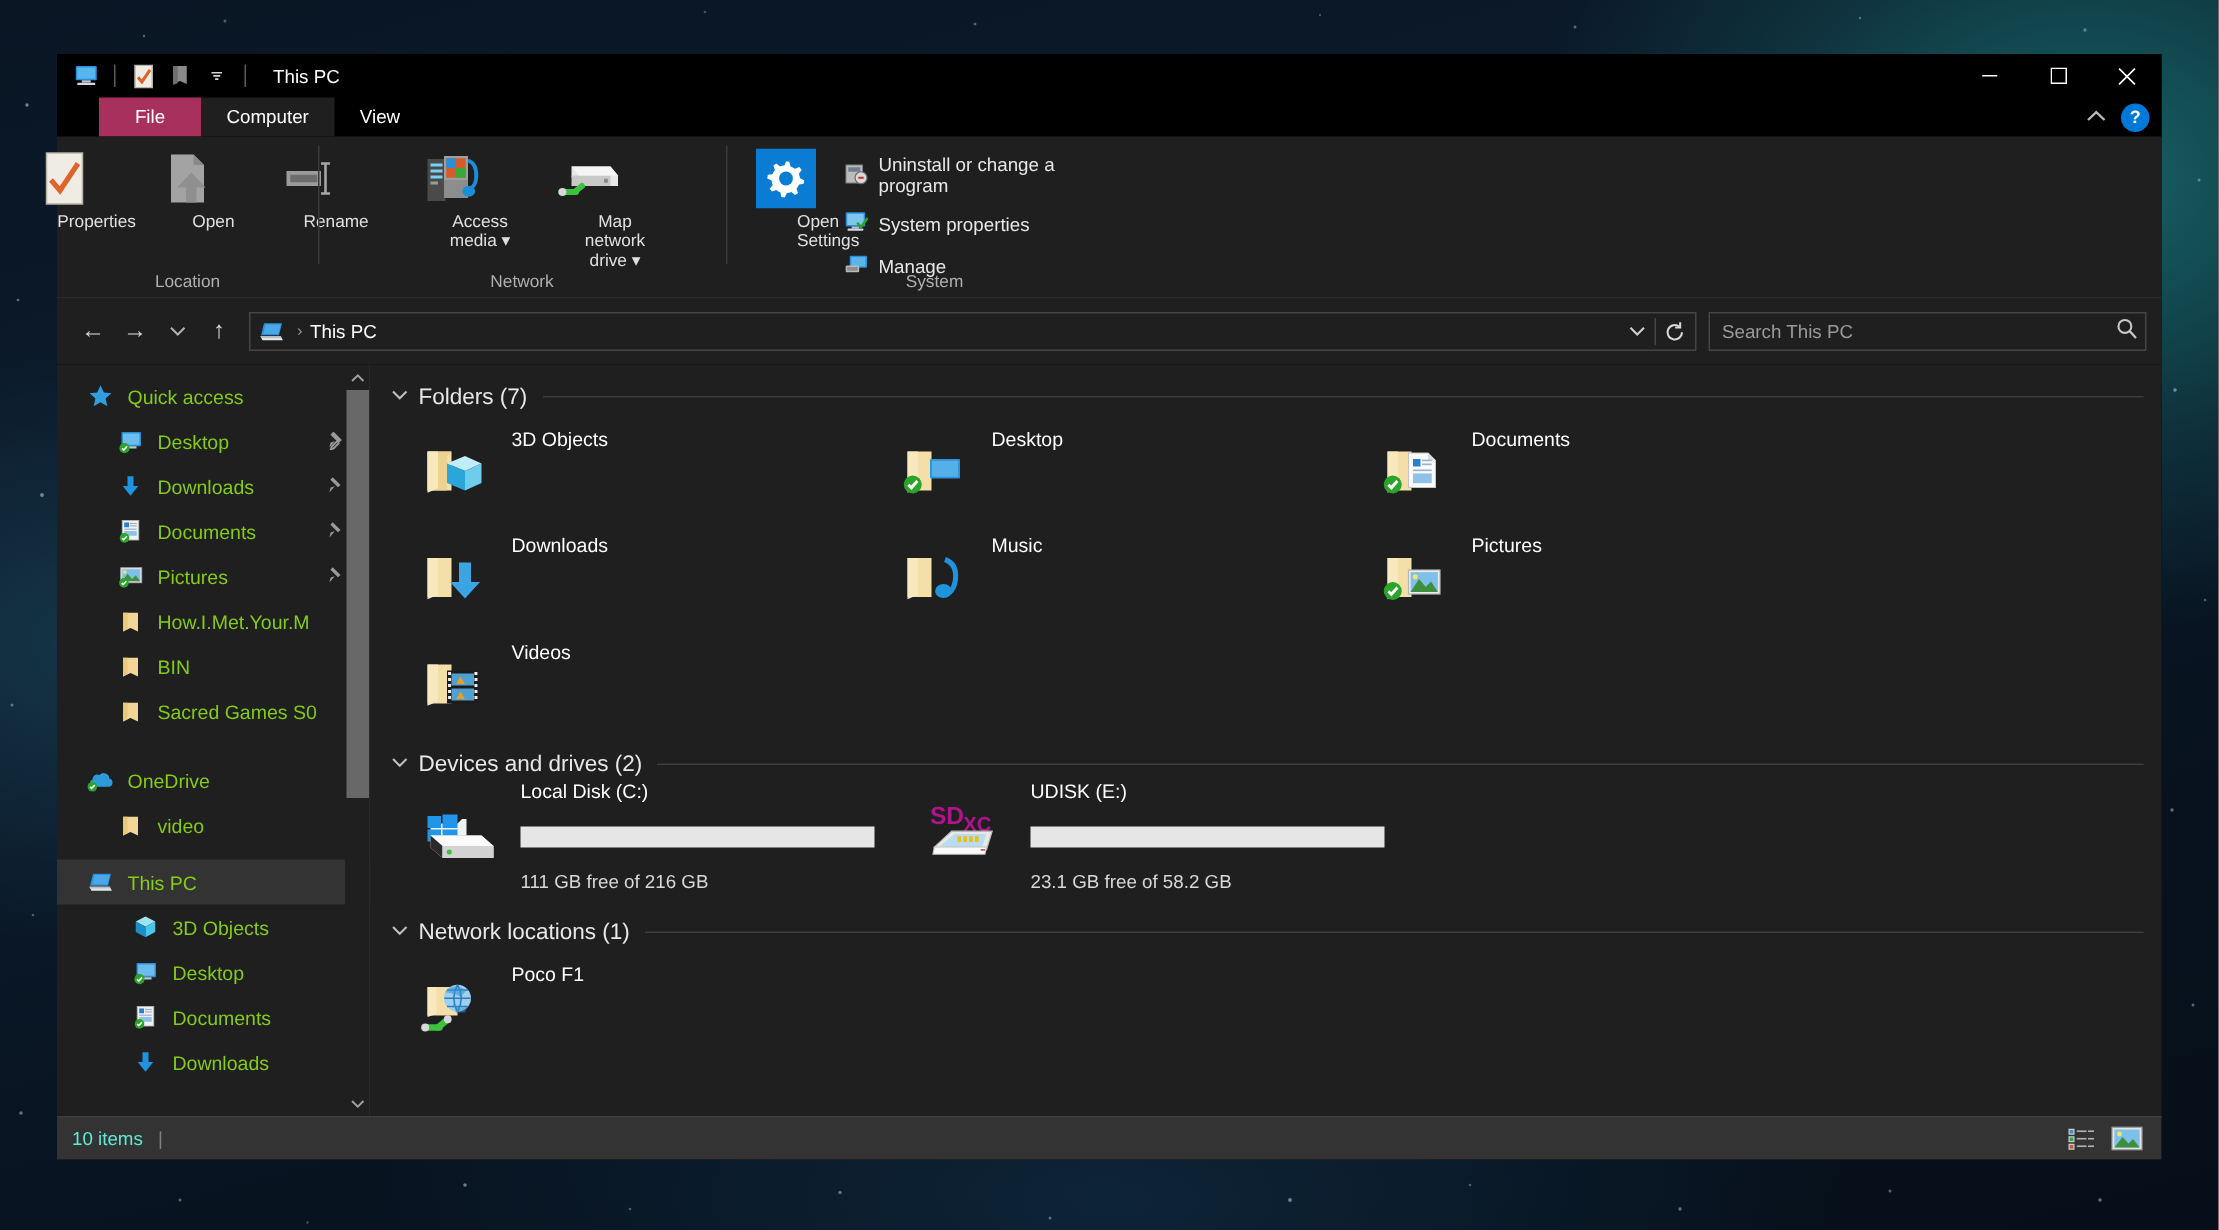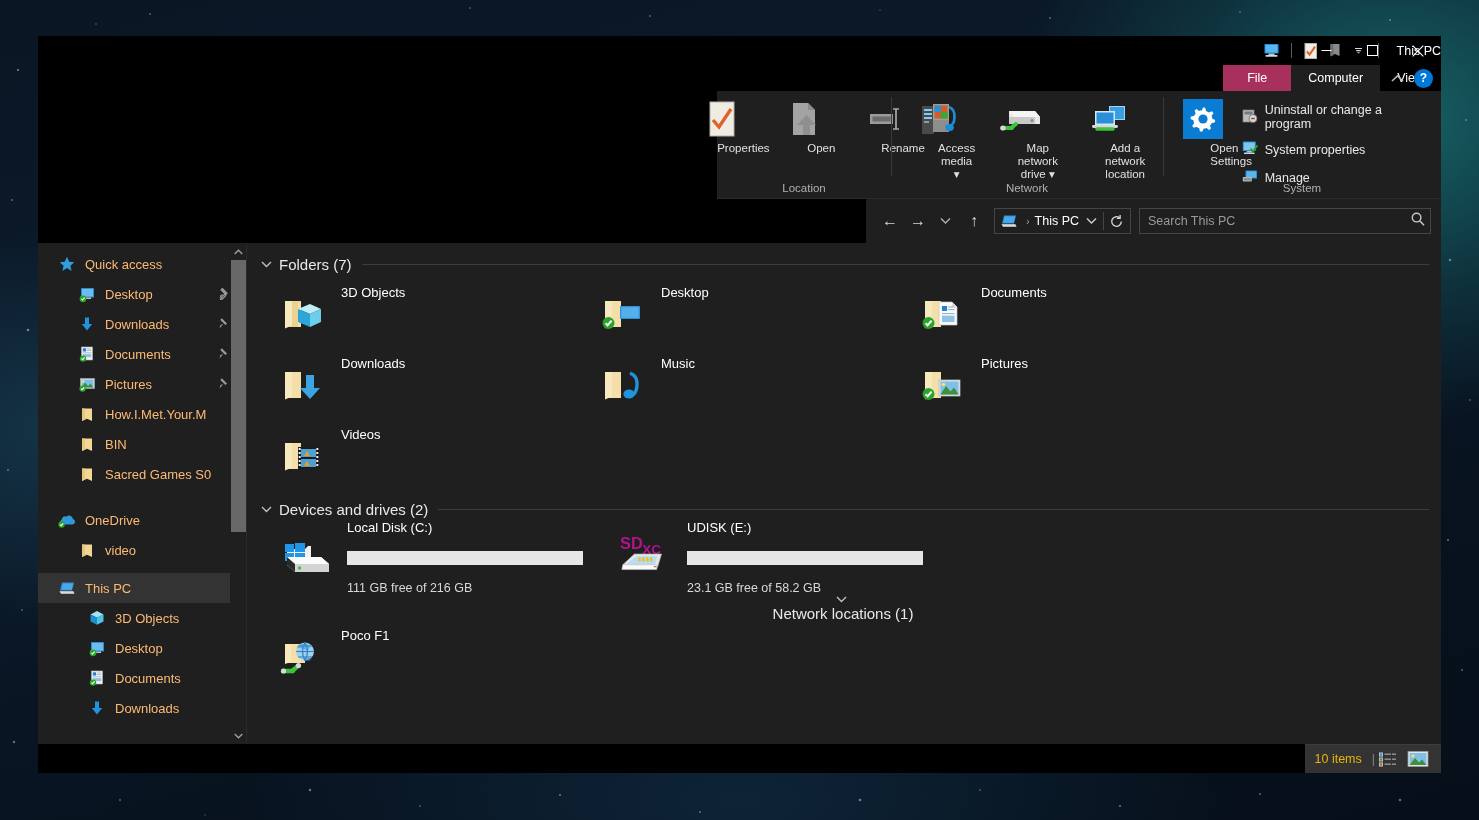--- a/index.html
+++ b/index.html
@@ -26,21 +26,20 @@
   #stars { position: absolute; inset: 0; pointer-events: none; }
 
   
   #explorer {
     position: absolute;
     left: 38px; top: 36px;
     width: 1403px; height: 737px;
     background: #000000;
     display: flex; flex-direction: column;
     color: #e8e8e8;
-    align-items: flex-end;
   }
 
   
   .titlebar {
     height: 29px; background: #000000;
     display: flex; align-items: center; position: relative;
     flex: 0 0 29px;
   }
   .qat { display: flex; align-items: center; padding-left: 8px; gap: 2px; }
   .qat-sep { width: 1px; height: 15px; background: #5a5a5a; margin: 0 6px; }
@@ -147,21 +146,21 @@
   
   .body { flex: 1; display: flex; background: #1f1f1f; overflow: hidden; }
 
   .navpane {
     width: 209px; background: #1f1f1f; position: relative;
     overflow: hidden; flex: 0 0 209px;
   }
   .navlist { padding-top: 6px; }
   .navitem {
     display: flex; align-items: center; height: 30px; padding-left: 18px;
-    font-size: 13px; color: #fdba74; position: relative; white-space: nowrap;
+    font-size: 13px; color: #84cc16; position: relative; white-space: nowrap;
   }
   .navitem.selected { background: #333333; }
   .navitem .nico { width: 22px; display: flex; align-items: center; justify-content: center; margin-right: 7px; flex: 0 0 22px; }
   .navitem.indent1 { padding-left: 38px; }
   .navitem.indent2 { padding-left: 48px; }
   .pin { position: absolute; right: 16px; top: 8px; }
 
   
   .nav-sb {
     position: absolute; right: 0; top: 0; bottom: 0; width: 17px;
@@ -206,21 +205,21 @@
   .drive-name { font-size: 13px; color: #ffffff; }
   .drive-bar { height: 14px; background: #e6e6e6; width: 100%; }
   .drive-fill { height: 14px; background: #26a0da; }
   .drive-free { font-size: 12.5px; color: #d8d8d8; }
 
   
   .statusbar {
     height: 29px; background: #333333; display: flex; align-items: center;
     padding: 0 10px; flex: 0 0 29px; border-top: 1px solid #3d3d3d;
   }
-  .status-txt { font-size: 12.5px; color: #eab308; }
+  .status-txt { font-size: 12.5px; color: #5eead4; }
   .status-sep { color: #808080; margin-left: 10px; font-size: 12.5px; }
   .viewbtns { margin-left: auto; display: flex; gap: 4px; align-items: center; }
   .viewbtn { width: 26px; height: 22px; display: flex; align-items: center; justify-content: center; }
 </style>
 </head>
 <body>
 
 <div id="desktop">
   <svg id="stars" width="1479" height="820">
     <g fill="#cfe6f0">
@@ -397,33 +396,20 @@
                 <path d="M2 24 h10" stroke="#3cc23c" stroke-width="4" stroke-linecap="round"></path>
                 <path d="M11 24 l5 -4" stroke="#3cc23c" stroke-width="4" stroke-linecap="round"></path>
                 <circle cx="3" cy="24" r="2.6" fill="#d8d8d8"></circle>
               </svg>
             </div>
             <div class="rbtn-lbl">
               <span>Map network drive</span>
               <span> ▾</span>
             </div>
           </div>
-          <div class="rbtn">
-            <div class="rbtn-ico">
-              <svg width="42" height="32" viewBox="0 0 42 32">
-                <path d="M22 3 h16 v14 h-16 z" fill="#9fd4f2"></path>
-                <path d="M23 4 h14 v12 h-14 z" fill="#3a9fe0"></path>
-                <path d="M8 8 h20 v14 h-20 z" fill="#cfe9f8"></path>
-                <path d="M9.5 9.5 h17 v11 h-17 z" fill="#2b8fd8"></path>
-                <rect x="5" y="22" width="26" height="3" rx="1.4" fill="#d8d8d8"></rect>
-                <path d="M10 26 h16" stroke="#3cc23c" stroke-width="3.6" stroke-linecap="round"></path>
-              </svg>
-            </div>
-            <div class="rbtn-lbl" style="max-width:92px;">Add a network location</div>
-          </div>
         </div>
         <div class="rgroup-title">Network</div>
       </div>
 
       <div class="rgroup" style="width:278px;">
         <div class="rgroup-items" style="align-items:flex-start;">
           <div class="rbtn" style="min-width:58px;">
             <div class="rbtn-ico">
               <svg width="40" height="40" viewBox="0 0 40 40">
                 <rect x="0" y="0" width="40" height="40" fill="#0a7cd4"></rect>
@@ -930,21 +916,21 @@
             <span class="drive-info">
               <span class="drive-name">UDISK (E:)</span>
               <span class="drive-bar">
                 <span class="drive-fill" id="fill-e" style="width: 60.3%;"></span>
               </span>
               <span class="drive-free">23.1 GB free of 58.2 GB</span>
             </span>
           </div>
         </div>
 
-        <div class="sechdr" style="margin-top:4px;flex-direction:column;">
+        <div class="sechdr" style="margin-top:18px;">
           <span class="sec-chev">
             <svg width="11" height="7" viewBox="0 0 11 7">
                 <path d="M1 1 L5.5 5.5 L10 1" stroke="#c0c0c0" stroke-width="1.4" fill="none"></path>
               </svg>
           </span>
           <span class="sec-title">Network locations (1)</span>
           <span class="sec-rule"></span>
         </div>
 
         <div class="grid">

